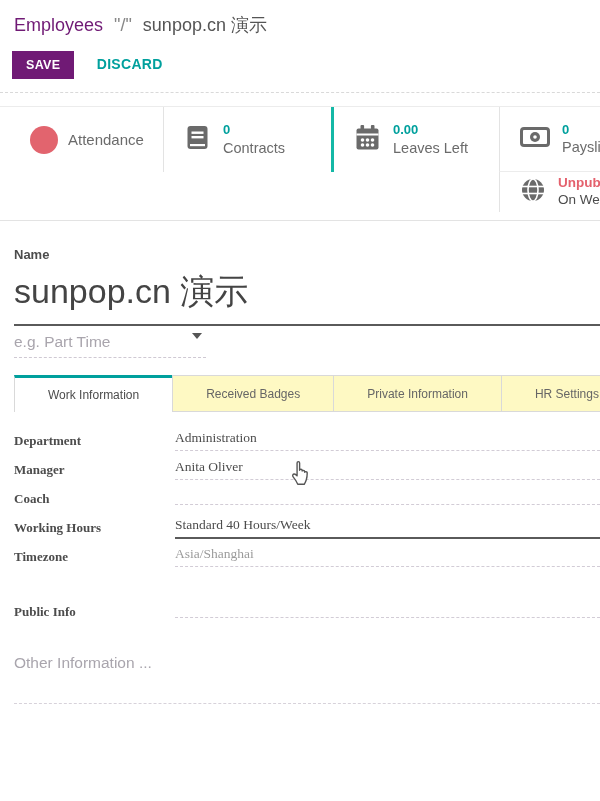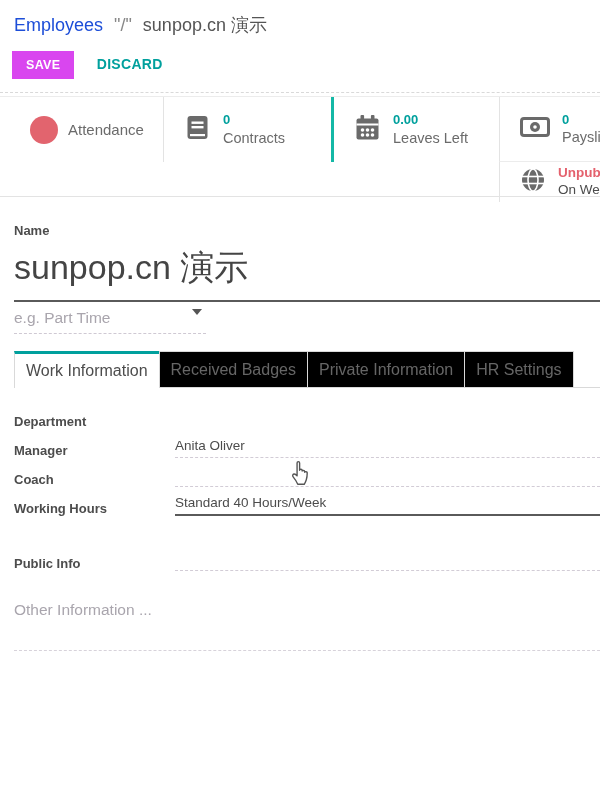--- a/index.html
+++ b/index.html
@@ -2,33 +2,33 @@
 <html><head>
 <meta charset="utf-8">
 <style>
   * { margin:0; padding:0; box-sizing:border-box; }
   html,body { width:600px; height:801px; overflow:hidden; background:#fff;
               font-family:"Liberation Sans", sans-serif; color:#4c4c4c; }
   .page { position:relative; width:600px; height:801px; overflow:hidden; background:#fff; }
 
   
   .breadcrumb { padding:13px 14px 9px; font-size:18px; }
-  .bc-app { color:#1d4ed8; cursor:pointer; }
+  .bc-app { color:#701a75; cursor:pointer; }
   .bc-sep { color:#888; margin:0 6px; }
   .bc-record { color:#555; }
   .controls { padding:3px 12px 13px; }
-  .btn-save { display:inline-block; background:#d946ef; color:#fff; font-weight:bold;
+  .btn-save { display:inline-block; background:#701a75; color:#fff; font-weight:bold;
               font-size:12.5px; letter-spacing:.3px; padding:7px 14px; border:none; cursor:pointer; }
   .btn-discard { display:inline-block; color:#00a09d; font-weight:bold; font-size:14px;
                  letter-spacing:.3px; padding:7px 6px; margin-left:12px; background:none;
                  border:none; cursor:pointer; }
   .panel-sep { border:none; border-top:1px dashed #d9d9d9; }
 
   
-  .stat-container { position:relative; height:101px; margin-top:3px;
+  .stat-container { position:relative; height:115px; margin-top:13px;
                     border-top:1px solid #ececec; border-bottom:1px solid #e3e3e3; }
   .stat-btn { position:absolute; display:flex; align-items:center; padding-left:20px; cursor:pointer; }
   .stat-btn .ic { flex:none; }
   .stat-text { margin-left:12px; line-height:1.25; white-space:nowrap; }
   .stat-value { color:#00a09d; font-weight:bold; font-size:13px; }
   .stat-label { color:#6b6b6b; font-size:14.5px; }
   #btn-attendance { left:0; top:0; width:163px; height:65px; padding-left:30px; }
   #btn-contracts  { left:163px; top:0; width:168px; height:65px; border-left:1px solid #e3e3e3; }
   #btn-leaves     { left:331px; top:0; width:168px; height:65px; border-left:3px solid #14b8a6; }
   #btn-payslips   { left:499px; top:0; width:169px; height:65px; border-left:1px solid #e3e3e3;
@@ -44,29 +44,29 @@
   .name-label { margin-top:26px; font-weight:bold; font-size:13px; color:#4c4c4c; }
   .name-input { font-size:34px; color:#444; padding:7px 0 9px; border-bottom:2px solid #5a5a5a; }
   .tags-input { margin-top:7px; width:192px; display:flex; justify-content:space-between;
                 align-items:flex-start; border-bottom:1px dashed #cfc9d3; padding-bottom:6px; cursor:pointer; }
   .tags-placeholder { color:#a9a5ad; font-size:15.5px; }
   .caret-down { width:0; height:0; border-left:5px solid transparent; border-right:5px solid transparent;
                 border-top:6px solid #555; margin-right:4px; }
 
   
   .tabs { display:flex; margin-top:17px; border-bottom:1px solid #d9d9d9; height:37px; }
-  .tab { display:flex; align-items:center; padding:0 11px; font-size:16px; cursor:pointer; white-space:nowrap; }
+  .tab { display:flex; align-items:center; padding:0 33px; font-size:12px; cursor:pointer; white-space:nowrap; }
   .tab.active { background:#fff; color:#4c4c4c; border-top:3px solid #00a09d;
                 border-left:1px solid #d9d9d9; border-right:1px solid #d9d9d9; margin-bottom:-1px; }
-  .tab.inactive { background:#000000; color:#666; border:1px solid #d9d9d9; border-bottom:none; margin-left:-1px; }
+  .tab.inactive { background:#fef9c3; color:#666; border:1px solid #d9d9d9; border-bottom:none; margin-left:-1px; }
 
   
   .section-title { margin-top:37px; font-size:21px; color:#666; font-weight:normal; }
   .rows { margin-top:12px; }
-  .field-row { display:flex; align-items:flex-end; min-height:29px; }
+  .field-row { display:flex; align-items:center; min-height:29px;font-family:Liberation Serif, serif; }
   .field-label { width:161px; flex:none; font-weight:bold; font-size:13px; color:#4c4c4c; padding-top:5px; }
   .field-value { flex:1; font-size:13.5px; color:#4c4c4c; border-bottom:1px dashed #d2ccd6;
                  padding:4px 0 4px; min-height:17px; cursor:text; }
   .field-row.focused .field-value { border-bottom:2px solid #5a5a5a; }
   .field-row.muted .field-value { color:#9b9b9b; }
   .public-info { margin-top:26px; }
   .notes { margin-top:30px; height:50px; border-bottom:1px dashed #d7d2da;
            font-size:15.5px; color:#a9a5ad; cursor:text; }
 
   .cursor-overlay { position:absolute; left:287px; top:456px; pointer-events:none; }
@@ -175,32 +175,37 @@
       <div class="tab active">Work Information</div>
       <div class="tab inactive">Received Badges</div>
       <div class="tab inactive">Private Information</div>
       <div class="tab inactive">HR Settings</div>
     </div>
 
 
     <div class="rows">
       <div class="field-row">
         <div class="field-label">Department</div>
+        <div class="field-value">Administration</div>
       </div>
       <div class="field-row">
         <div class="field-label">Manager</div>
         <div class="field-value">Anita Oliver</div>
       </div>
       <div class="field-row">
         <div class="field-label">Coach</div>
         <div class="field-value"></div>
       </div>
       <div class="field-row focused">
         <div class="field-label">Working Hours</div>
         <div class="field-value">Standard 40 Hours/Week</div>
+      </div>
+      <div class="field-row muted">
+        <div class="field-label">Timezone</div>
+        <div class="field-value">Asia/Shanghai</div>
       </div>
     </div>
 
     <div class="field-row public-info">
       <div class="field-label">Public Info</div>
       <div class="field-value"></div>
     </div>
 
     <div class="notes">Other Information ...</div>
   </div>

